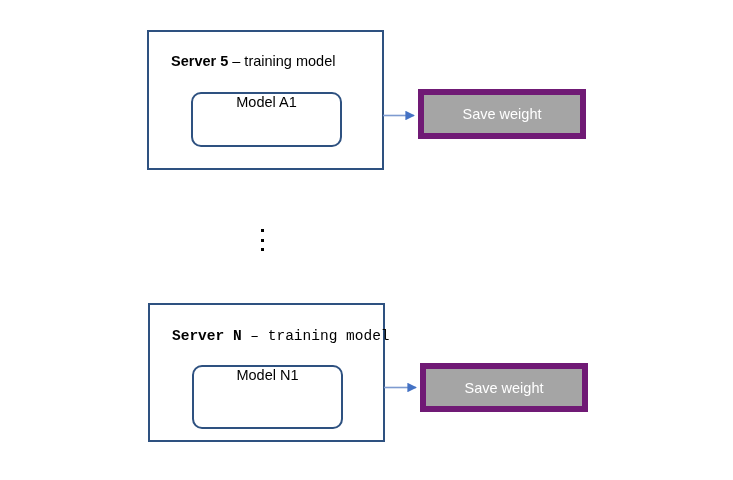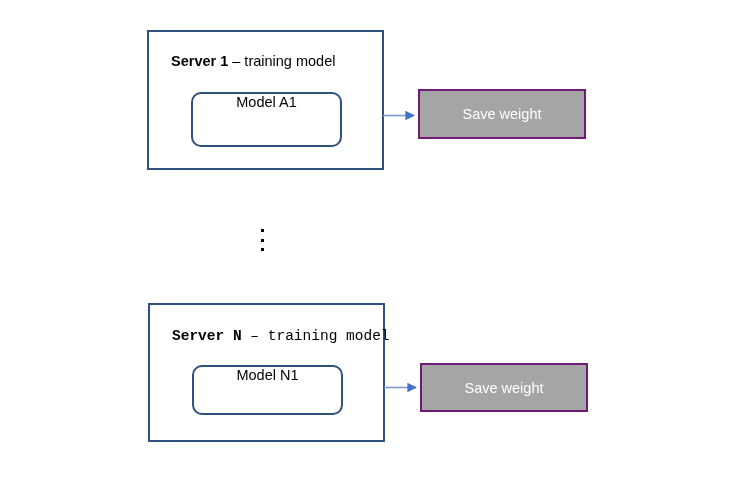--- a/index.html
+++ b/index.html
@@ -56,21 +56,21 @@
     font-size: 14.5px;
     color: #000000;
     white-space: nowrap;
   }
 
   
   .save-box {
     position: absolute;
     box-sizing: border-box;
     background: #A5A5A5;
-    border: 2px solid #701a75;
+    border: 6px solid #701a75;
     display: flex;
     align-items: center;
     justify-content: center;
   }
   .save-label {
     font-size: 14.5px;
     color: #ffffff;
     white-space: nowrap;
   }
 
@@ -96,21 +96,21 @@
 </style>
 </head>
 <body>
 
 <div id="canvas">
 
   <div class="server-box" style="left:147px; top:30px; width:237px; height:140px;">
   </div>
 
   <div class="server-title" style="left:171px; top:54px;">
-    <span class="strong">Server 1</span><span class="rest"> – training model</span>
+    <span class="strong">Server 5</span><span class="rest"> – training model</span>
   </div>
 
   <div class="model-box" style="left:191px; top:92px; width:151px; height:55px;">
     <span class="model-label">Model A1</span>
   </div>
 
   <svg class="arrow" style="left:383px; top:106px;" width="40" height="20">
     <defs>
       <marker id="ah1" viewBox="0 0 10 10" refX="9" refY="5" markerWidth="6" markerHeight="6" orient="auto-start-reverse">
         <path d="M 0 0 L 10 5 L 0 10 z" fill="#4472C4"></path>
@@ -129,21 +129,21 @@
     <span class="dot"></span>
   </div>
 
   <div class="server-box" style="left:148px; top:303px; width:237px; height:139px;">
   </div>
 
   <div class="server-title" style="left:172px; top:329px;font-family:Liberation Mono, monospace;">
     <span class="strong">Server N</span><span class="rest"> – training model</span>
   </div>
 
-  <div class="model-box" style="left:192px; top:365px; width:151px; height:50px;">
+  <div class="model-box" style="left:192px; top:365px; width:151px; height:64px;">
     <span class="model-label">Model N1</span>
   </div>
 
   <svg class="arrow" style="left:384px; top:378px;" width="40" height="20">
     <defs>
       <marker id="ah2" viewBox="0 0 10 10" refX="9" refY="5" markerWidth="6" markerHeight="6" orient="auto-start-reverse">
         <path d="M 0 0 L 10 5 L 0 10 z" fill="#4472C4"></path>
       </marker>
     </defs>
     <line x1="0" y1="9.5" x2="32" y2="9.5" stroke="#7E9BD0" stroke-width="1.6" marker-end="url(#ah2)"></line>

